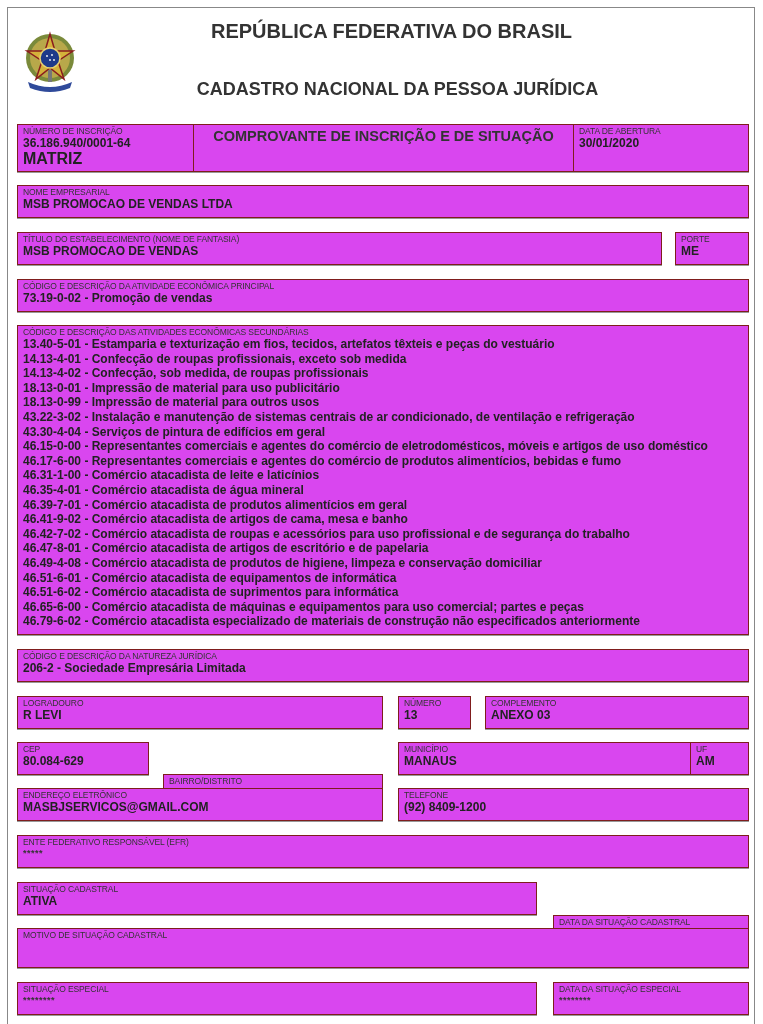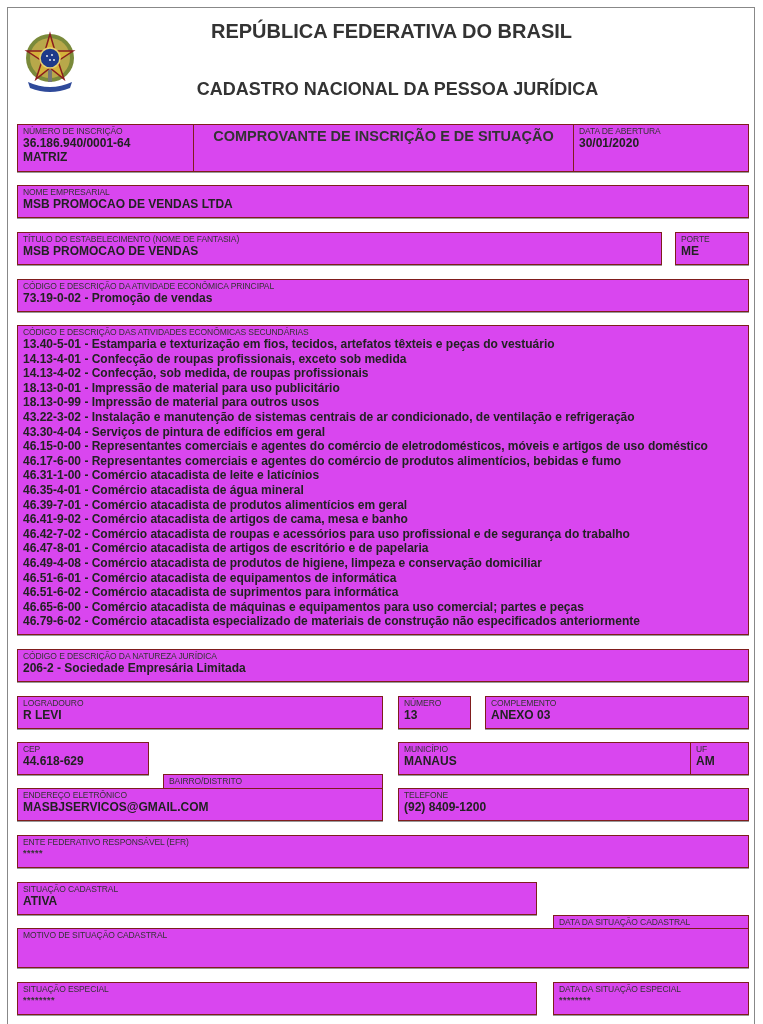--- a/index.html
+++ b/index.html
@@ -6,21 +6,21 @@
   body { width:763px; height:1024px; position:relative; overflow:hidden;
          font-family:"Liberation Sans", sans-serif; color:#222; }
   .page { position:absolute; left:7px; top:7px; width:748px; height:1030px;
           border:1px solid #888; border-bottom:none; box-sizing:border-box; }
   .box { position:absolute; border:1px solid #7f1d1d; box-sizing:border-box;
          box-shadow:0 1px 0 #999; background:#d946ef; }
   .lbl { position:absolute; left:5px; top:1px; font-size:8.5px; color:#333;
          letter-spacing:-0.1px; white-space:nowrap; text-transform:uppercase; }
   .val { position:absolute; left:5px; top:11px; font-size:12px; font-weight:bold;
          color:#222; white-space:nowrap; }
-  .val2 { position:absolute; left:5px; top:25px; font-size:12px; font-weight:bold; color:#222; }
+  .val2 { position:absolute; left:5px; top:25px; font-size:16px; font-weight:bold; color:#222; }
   .mask { position:absolute; left:5px; top:12px; font-size:9px; font-weight:bold; color:#333; letter-spacing:0.5px; }
   .h1 { position:absolute; left:0; width:763px; text-align:center; font-weight:bold; color:#333; }
   .title1 { top:20px; font-size:20px; padding-left:10px; }
   .title2 { top:79px; font-size:18px; padding-left:16px; }
   .logo { position:absolute; left:22px; top:30px; width:56px; height:64px; }
   .center-title { position:absolute; left:0; right:0; top:3px; text-align:center;
                   font-size:14.5px; font-weight:bold; color:#333; line-height:17px; }
   .sec-list { position:absolute; left:5px; top:11px; margin:0; padding:0; list-style:none; }
   .sec-list li { font-size:12px; font-weight:bold; line-height:14.6px; white-space:nowrap; color:#222; }
 </style>
@@ -118,21 +118,21 @@
   <span class="lbl">NÚMERO</span>
   <span class="val">13</span>
 </div>
 <div class="box" style="left:485px;top:696px;width:264px;height:33px;">
   <span class="lbl">COMPLEMENTO</span>
   <span class="val">ANEXO 03</span>
 </div>
 
 <div class="box" style="left:17px;top:742px;width:132px;height:33px;">
   <span class="lbl">CEP</span>
-  <span class="val">44.618-629</span>
+  <span class="val">80.084-629</span>
 </div>
 <div class="box" style="left:163px;top:742px;width:220px;height:33px;margin-top:32px;">
   <span class="lbl">BAIRRO/DISTRITO</span>
   <span class="val">SANTA ETELVINA</span>
 </div>
 <div class="box" style="left:398px;top:742px;width:326px;height:33px;">
   <span class="lbl">MUNICÍPIO</span>
   <span class="val">MANAUS</span>
 </div>
 <div class="box" style="left:690px;top:742px;width:59px;height:33px;">

